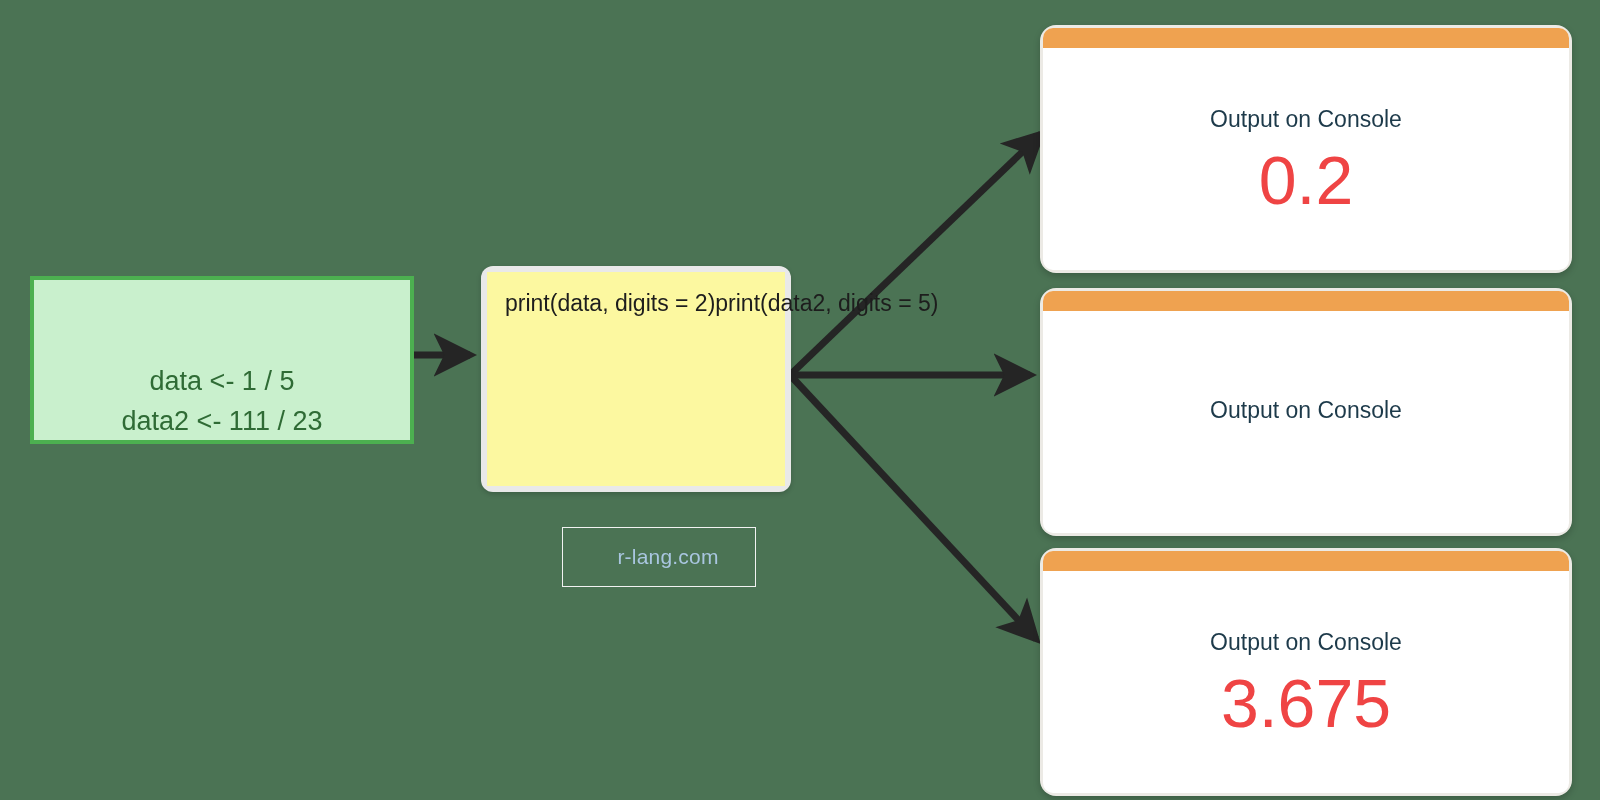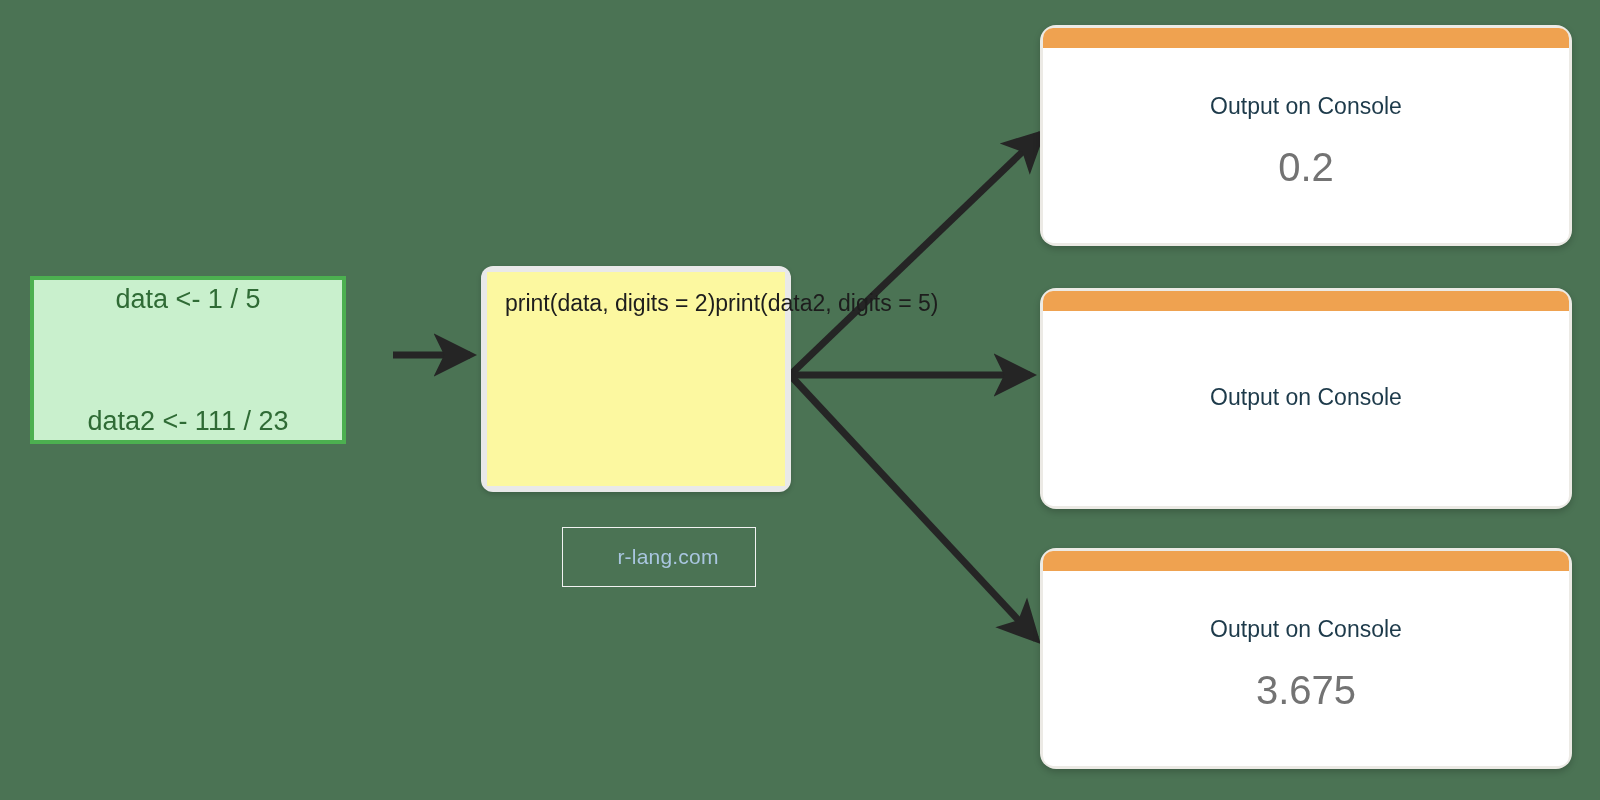--- a/index.html
+++ b/index.html
@@ -26,29 +26,29 @@
     width: 1600px;
     height: 800px;
     pointer-events: none;
   }
 
   
   .source-box {
     position: absolute;
     left: 30px;
     top: 276px;
-    width: 316px;
+    width: 384px;
     height: 168px;
     box-sizing: border-box;
     background: #c9f0cd;
     border: 4px solid #4cb050;
     display: flex;
     flex-direction: column;
     align-items: center;
-    justify-content: space-between;
+    justify-content: flex-end;
     gap: 2px;
   }
   .source-line {
     color: #2f6b35;
     font-size: 27px;
     line-height: 38px;
     white-space: pre;
   }
 
   
@@ -100,21 +100,21 @@
     color: #a9c6e0;
     font-size: 21px;
     letter-spacing: 0.2px;
   }
 
   
   .card {
     position: absolute;
     left: 1040px;
     width: 532px;
-    height: 221px;
+    height: 248px;
     box-sizing: border-box;
     background: #eceae5;
     border-radius: 16px;
     padding: 3px;
     box-shadow: 0 3px 7px rgba(0,0,0,0.20);
   }
   .card-inner {
     width: 100%;
     height: 100%;
     box-sizing: border-box;
@@ -140,22 +140,22 @@
     justify-content: center;
     padding-bottom: 6px;
   }
   .card-title {
     color: #1d3a4a;
     font-size: 23px;
     line-height: 30px;
     margin-bottom: 18px;
   }
   .card-value {
-    color: #737373;
-    font-size: 40px;
+    color: #ef4444;
+    font-size: 68px;
     line-height: 56px;
     font-weight: 400;
   }
 
   .card-1 { top: 25px; }
   .card-2 { top: 288px; }
   .card-3 { top: 548px; }
 </style>
 </head>
 <body>

